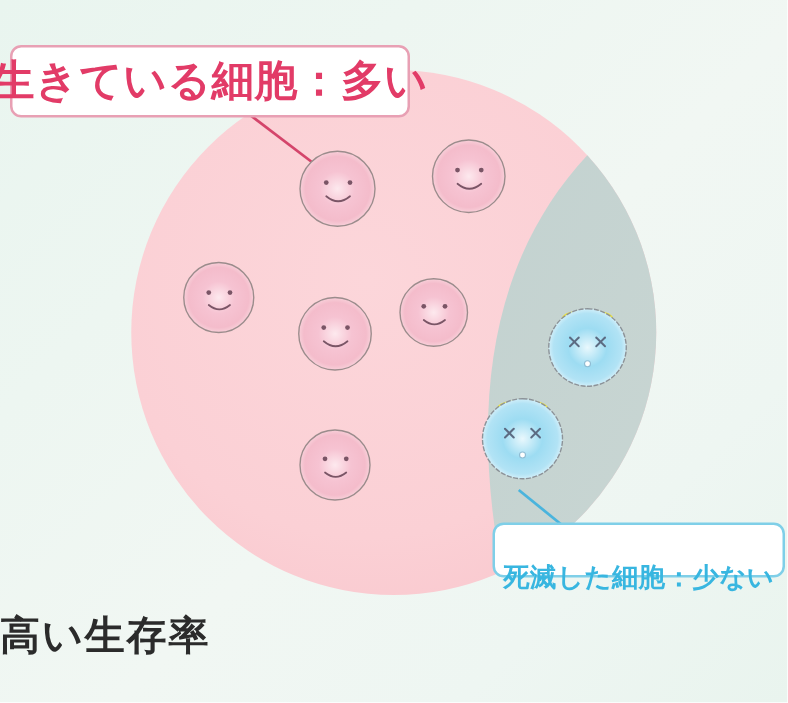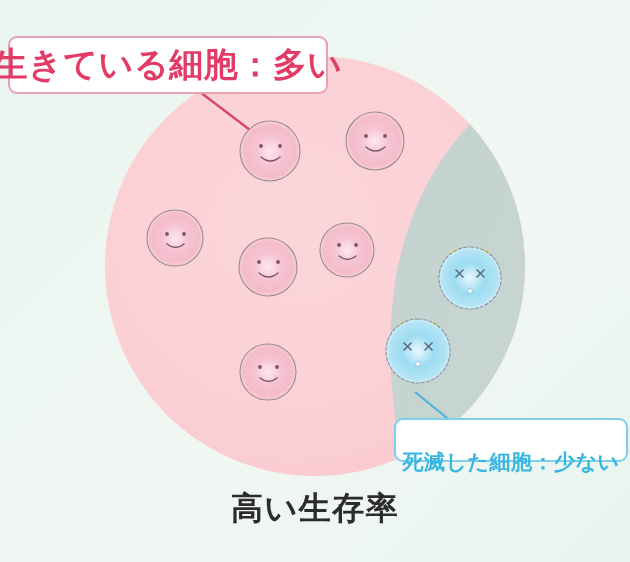--- a/index.html
+++ b/index.html
@@ -72,21 +72,20 @@
     color: #38b6e0;
     margin-top: 44px;
   }
 
   
   #caption {
     position: absolute;
     left: 0;
     top: 487px;
     width: 630px;
-    text-align: center;
   }
   #caption .caption-text {
     font-family: "DejaVu Sans", "Liberation Sans", sans-serif;
     font-size: 32px;
     font-weight: 700;
     color: #2b2b2b;
     letter-spacing: 1.5px;
   }
 </style>
 </head>

